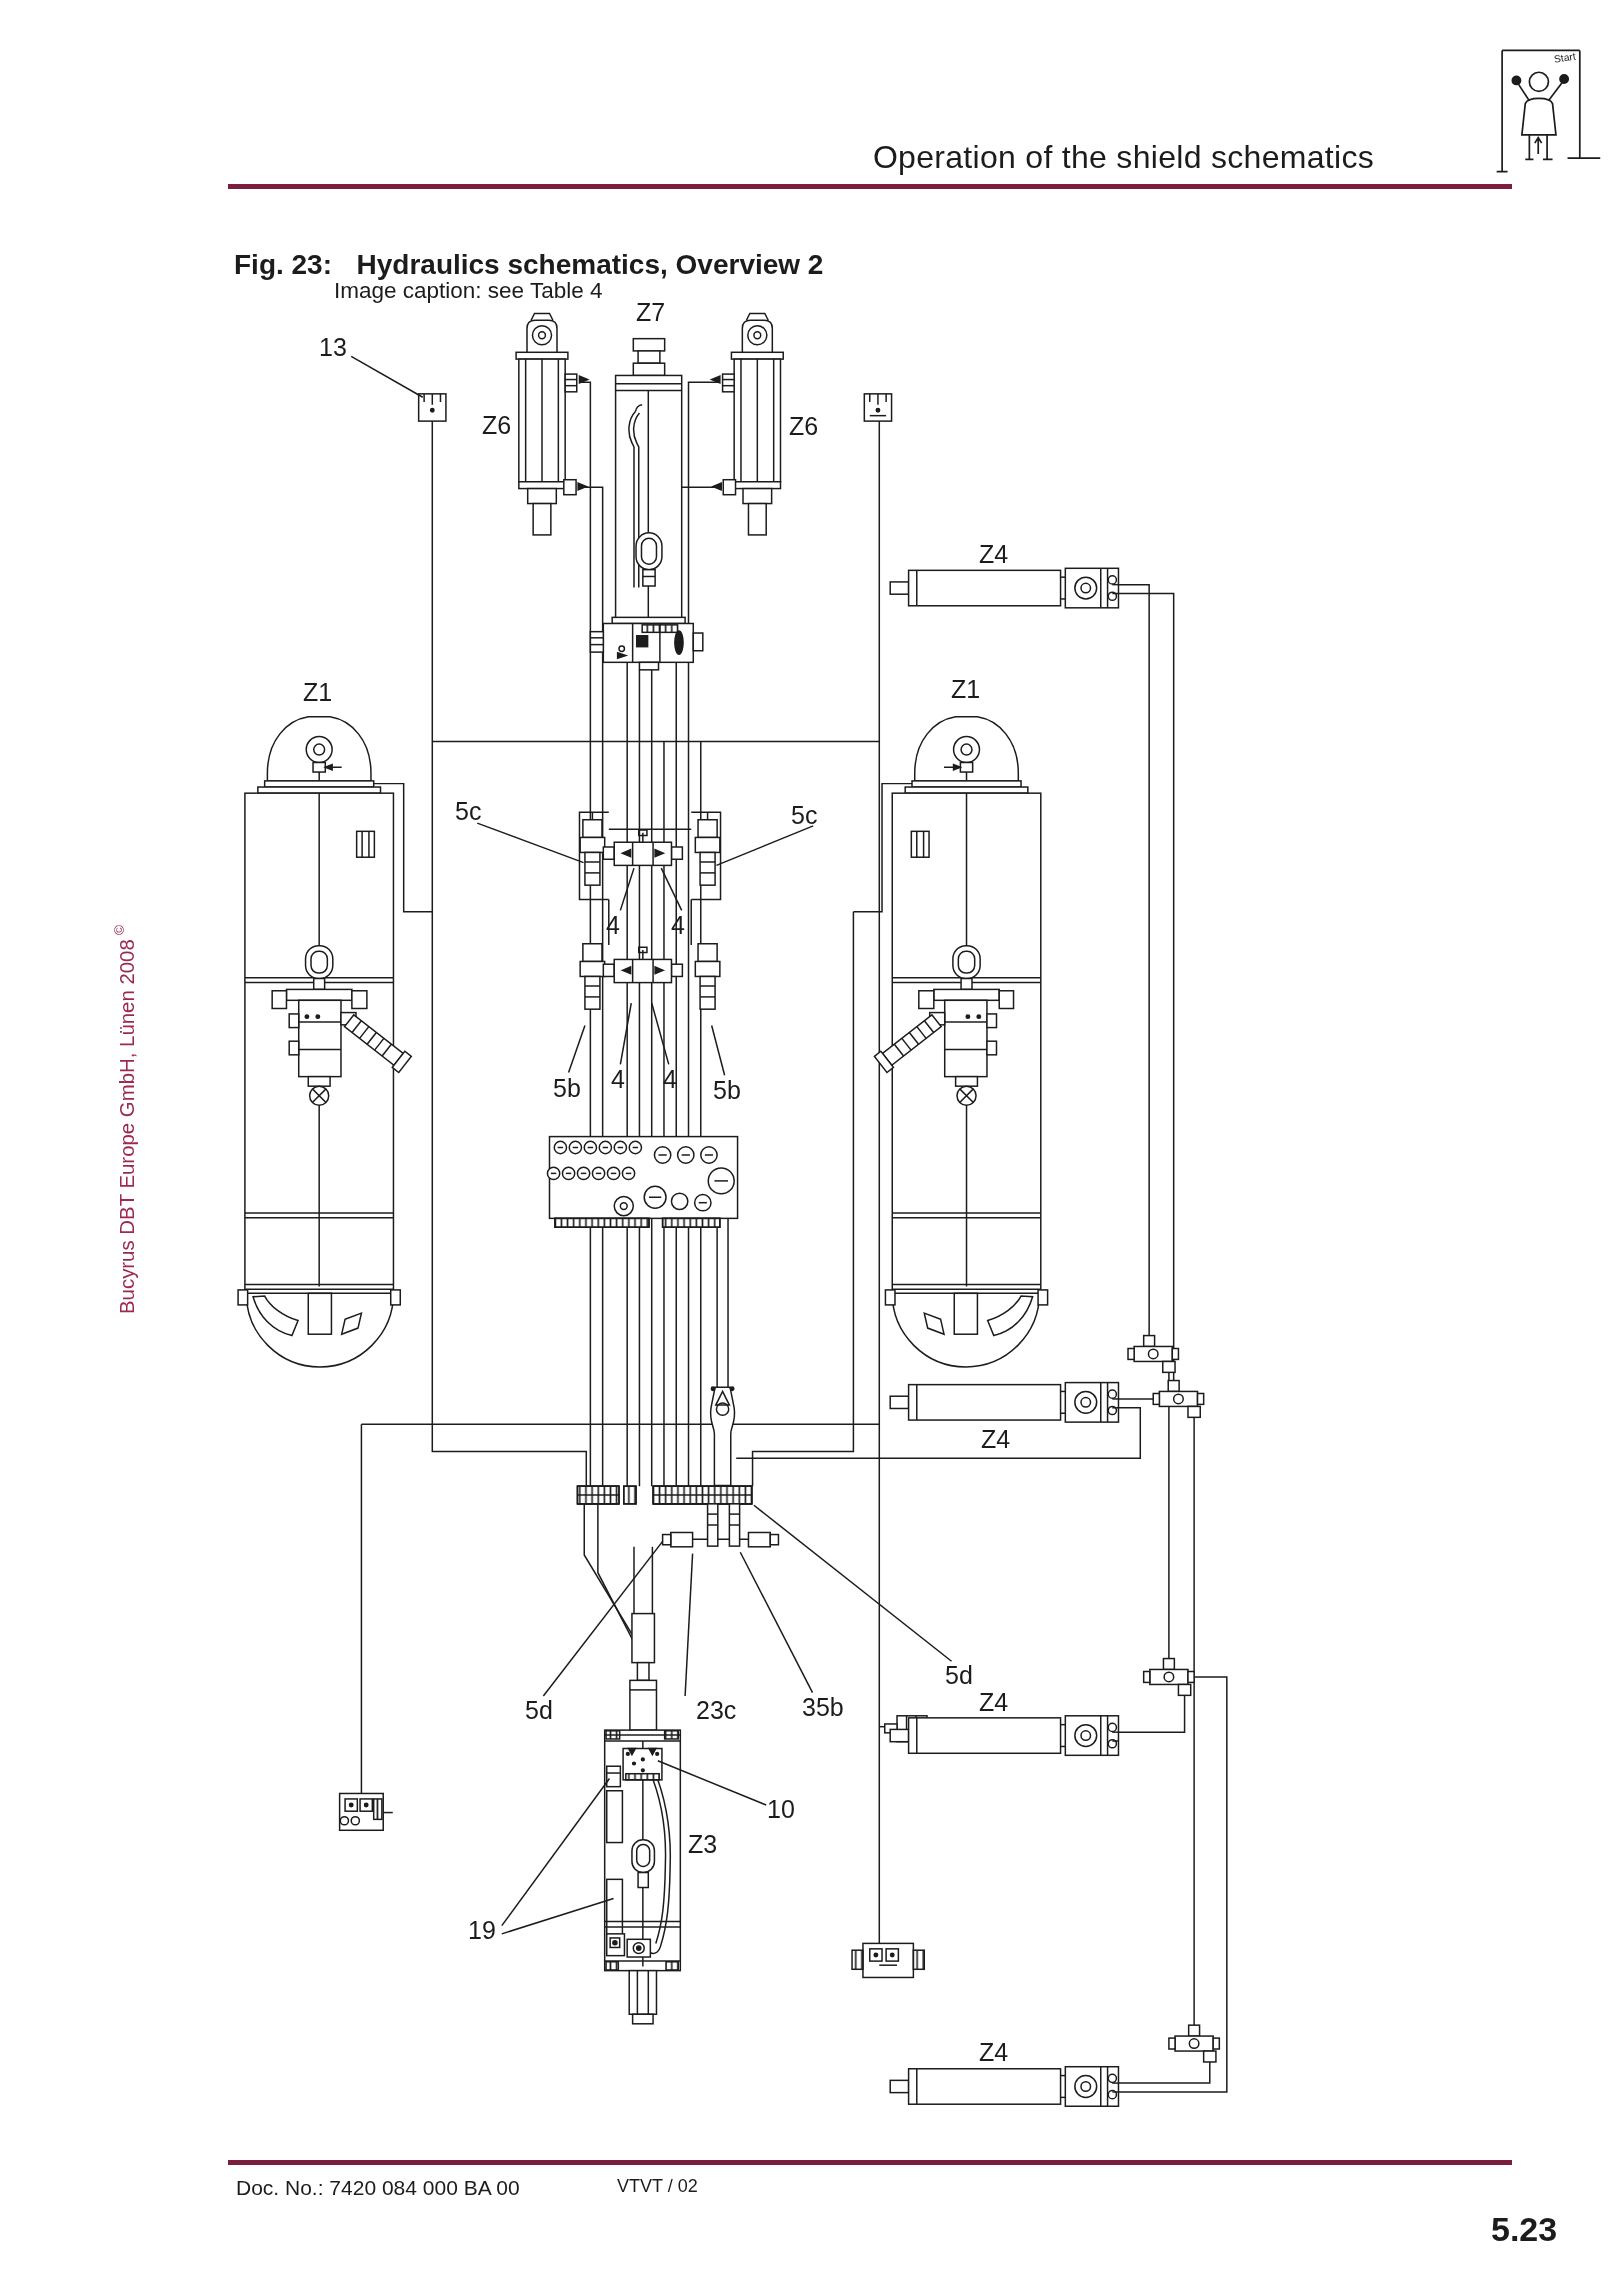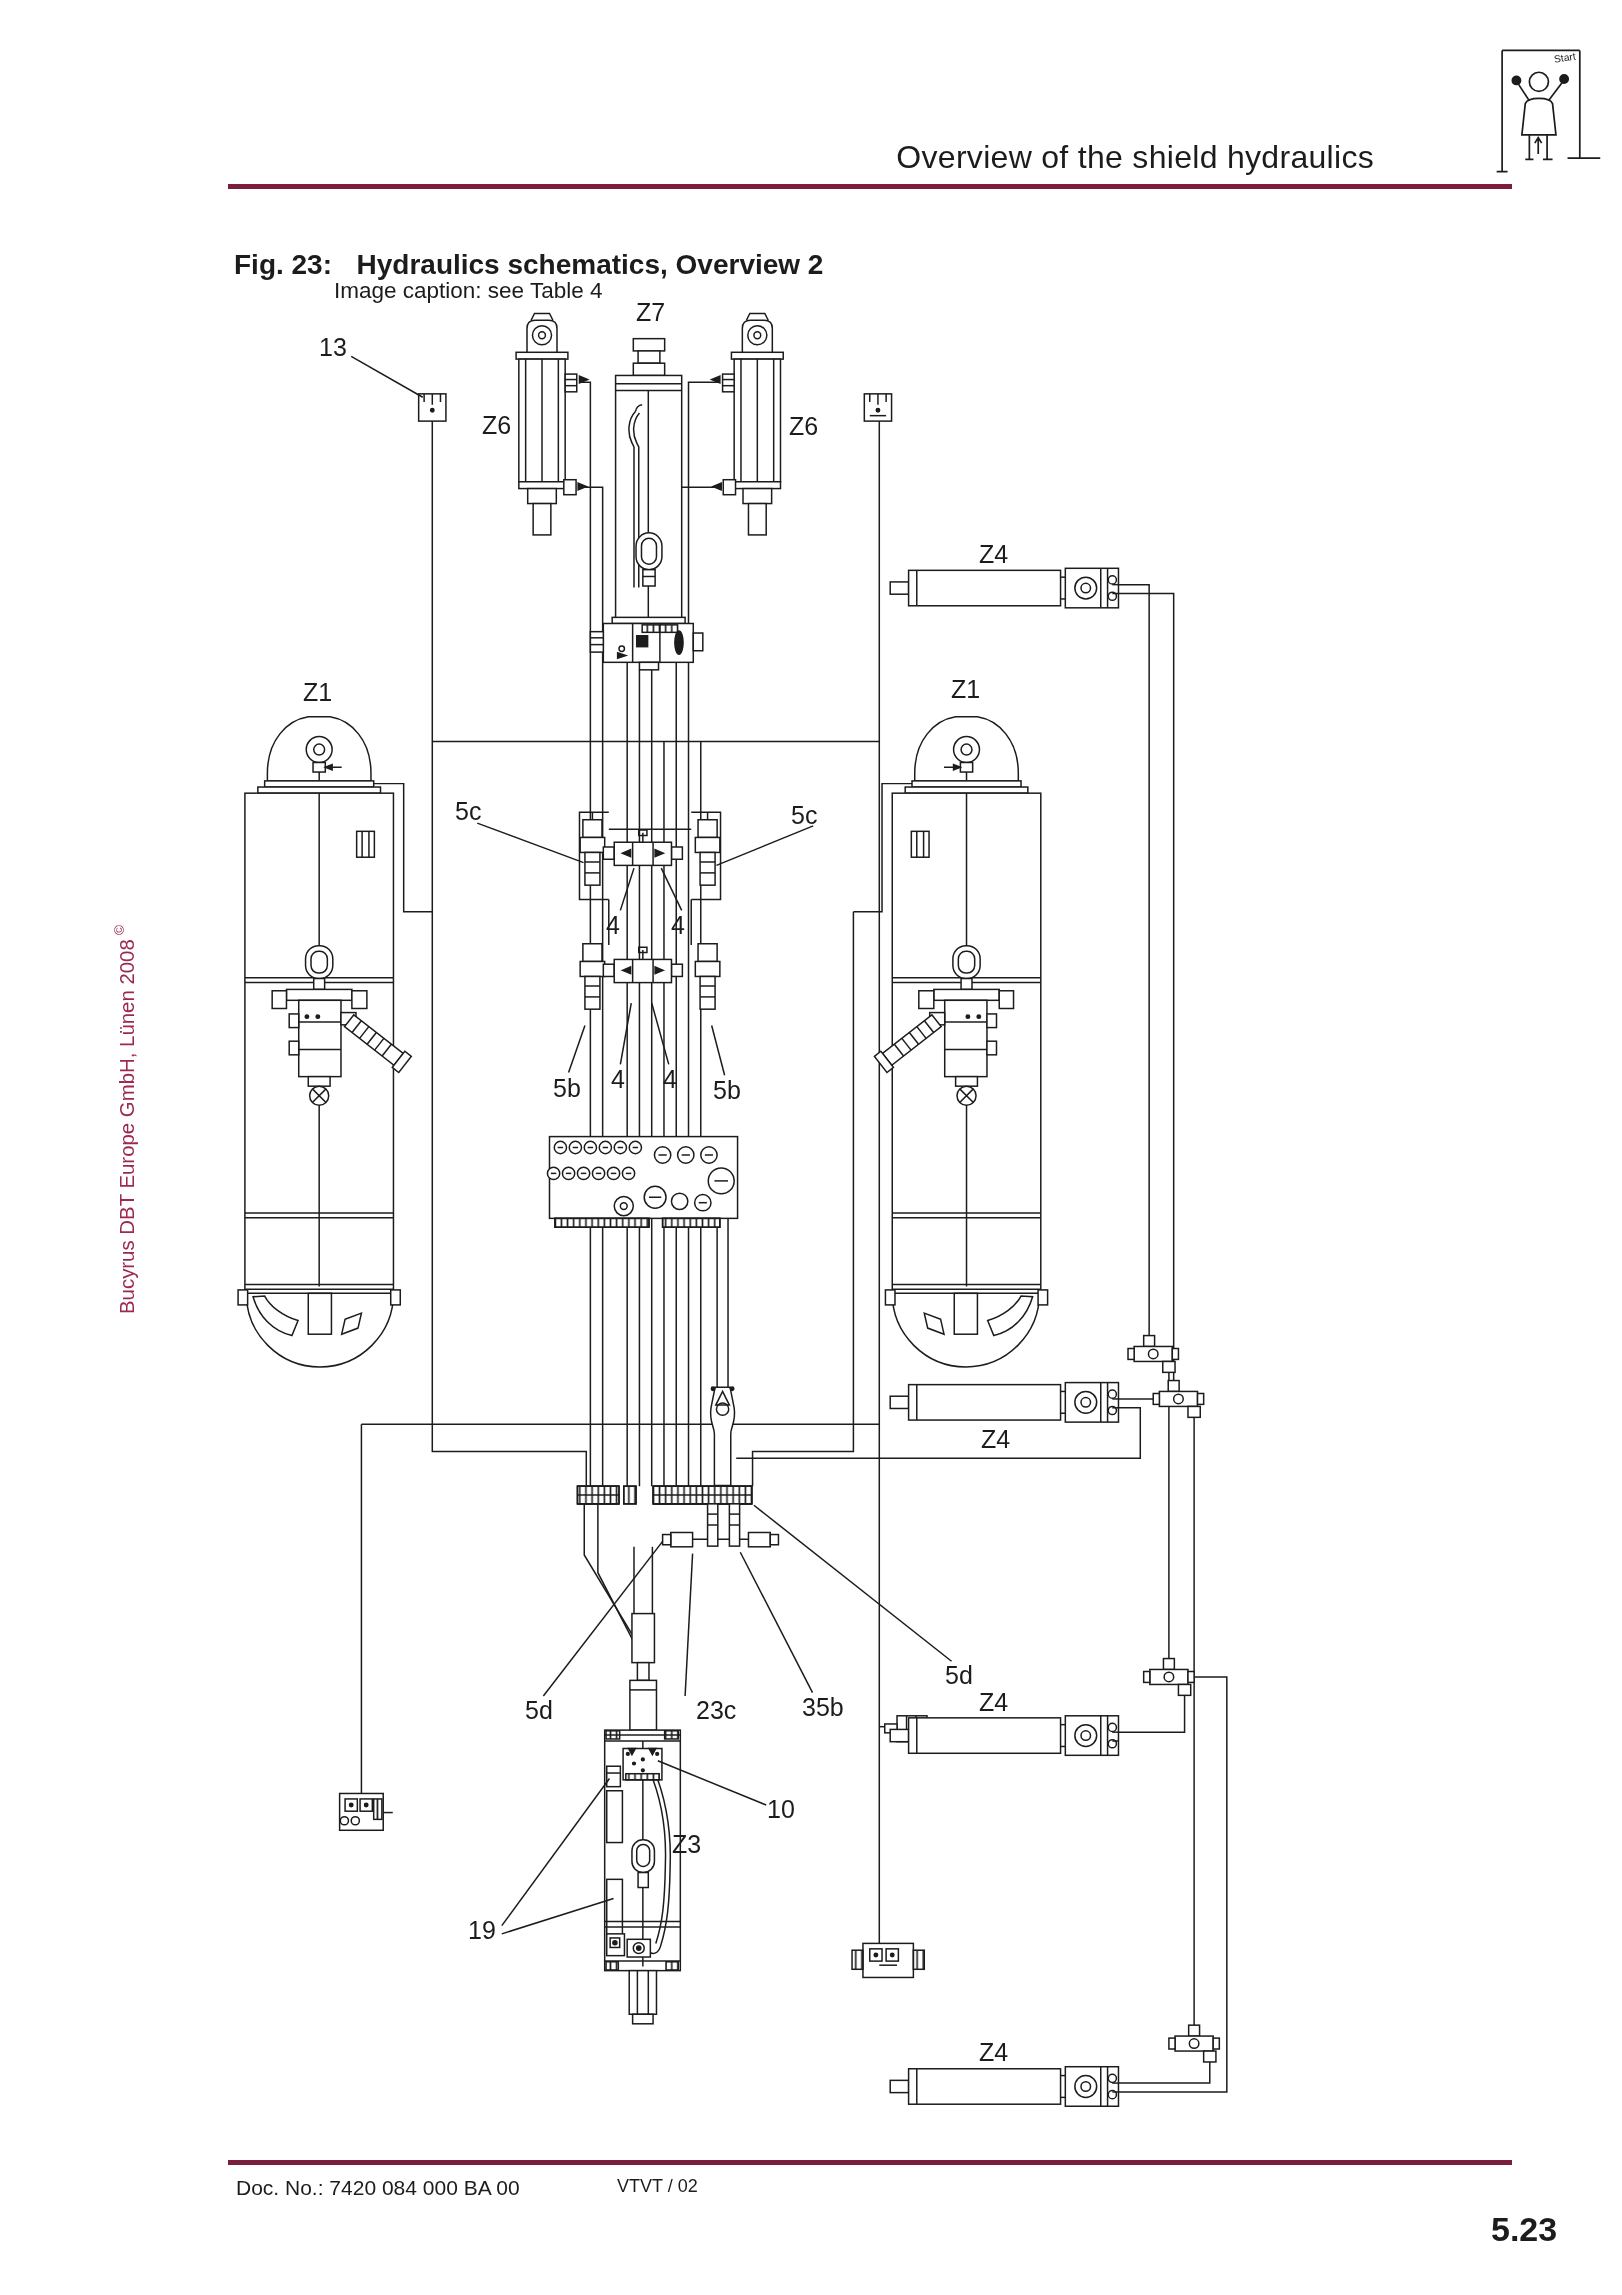--- a/index.html
+++ b/index.html
@@ -21,21 +21,21 @@
   .side-text .sup{font-size:13.6px;vertical-align:9.5px;margin-left:4.1px;}
   .dlabel{position:absolute;font-size:25px;line-height:1;white-space:nowrap;color:var(--ink);}
   svg.schematic{position:absolute;left:0;top:0;}
   .start-label{font-size:15px;font-family:"Liberation Sans",sans-serif;}
 </style>
 </head>
 <body>
 
 <div class="page">
 
-  <div class="hdr-title">Overview of the shield hydraulics</div>
+  <div class="hdr-title">Operation of the shield schematics</div>
   <div class="hdr-rule"></div>
 
   <div class="ftr-rule"></div>
   <div class="ftr-doc">Doc. No.: 7420 084 000 BA 00</div>
   <div class="ftr-code">VTVT / 02</div>
   <div class="ftr-page">5.23</div>
 
   <div class="cap1">
     <span>Fig. 23:</span><span class="t">Hydraulics schematics, Overview 2</span>
   </div>
@@ -533,18 +533,18 @@
   <div class="dlabel" style="left:611px;top:1067px">4</div>
   <div class="dlabel" style="left:663px;top:1067px">4</div>
   <div class="dlabel" style="left:713px;top:1078px">5b</div>
   <div class="dlabel" style="left:981px;top:1427px">Z4</div>
   <div class="dlabel" style="left:945px;top:1663px">5d</div>
   <div class="dlabel" style="left:979px;top:1690px">Z4</div>
   <div class="dlabel" style="left:696px;top:1698px">23c</div>
   <div class="dlabel" style="left:802px;top:1695px">35b</div>
   <div class="dlabel" style="left:525px;top:1698px">5d</div>
   <div class="dlabel" style="left:767px;top:1797px">10</div>
-  <div class="dlabel" style="left:672px;top:1832px">Z3</div>
+  <div class="dlabel" style="left:688px;top:1832px">Z3</div>
   <div class="dlabel" style="left:468px;top:1918px">19</div>
   <div class="dlabel" style="left:979px;top:2040px">Z4</div>
 
 </div>
 
 
 </body></html>

